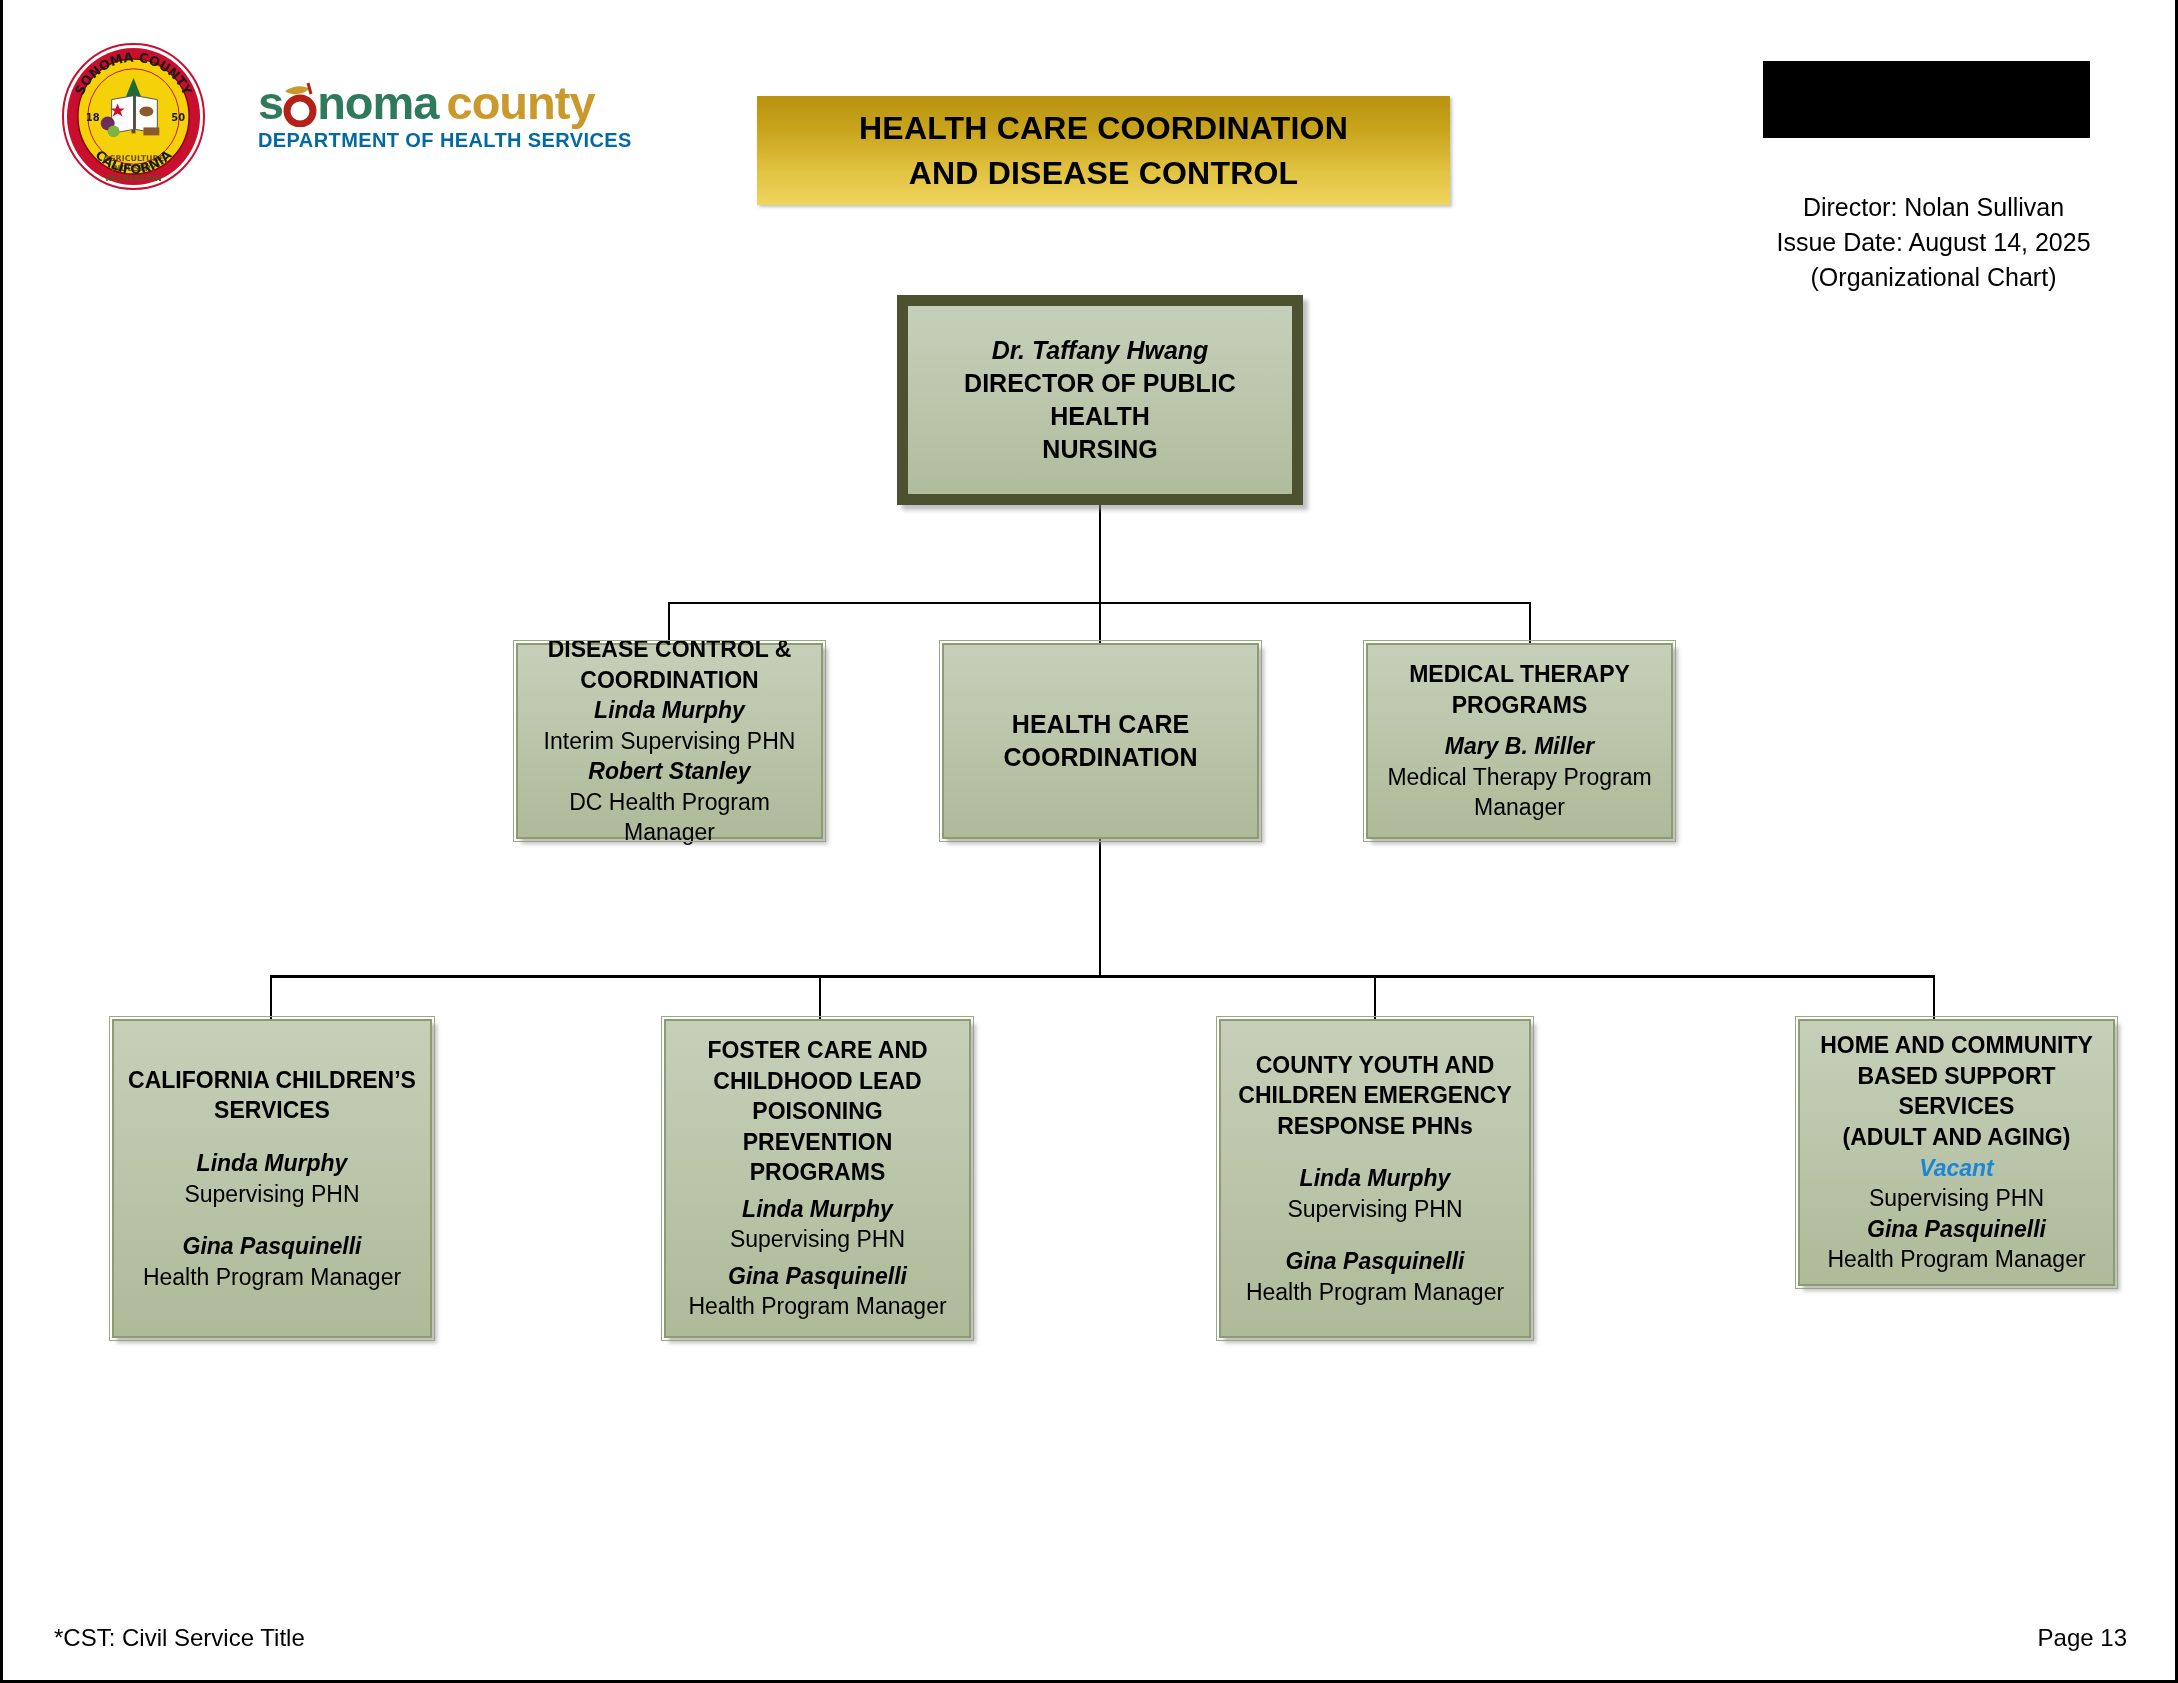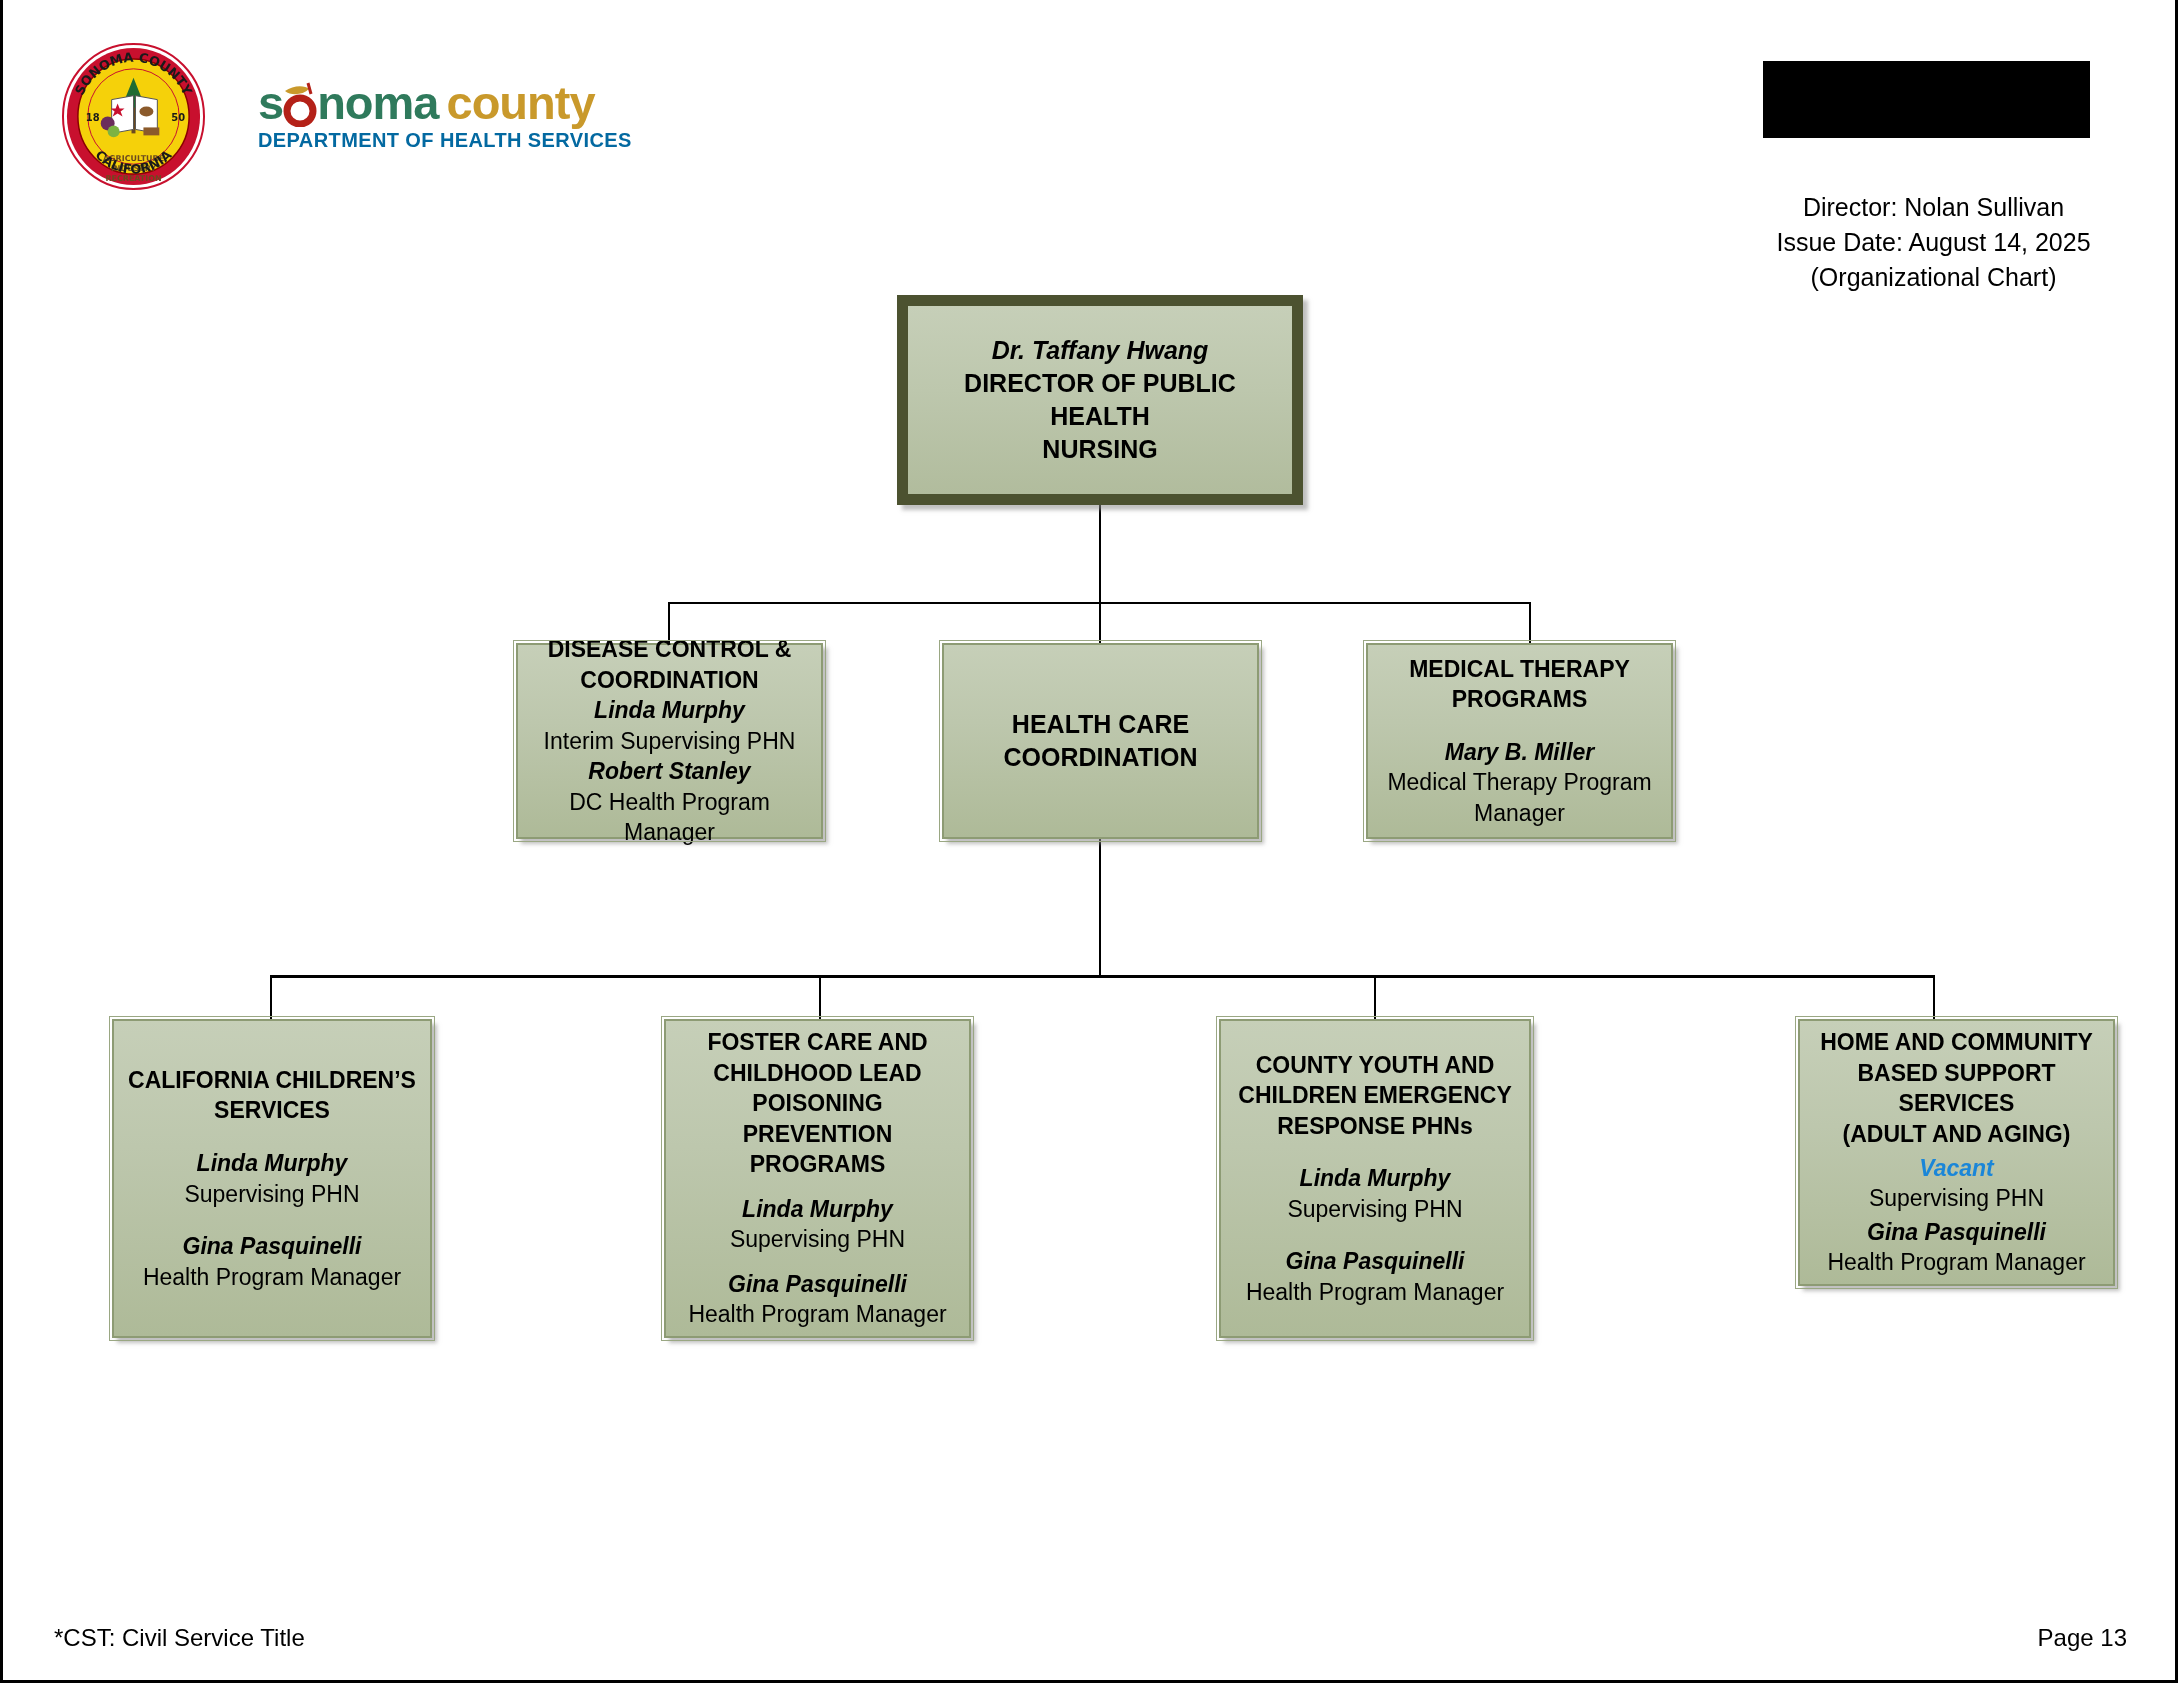--- a/index.html
+++ b/index.html
@@ -103,21 +103,21 @@
   .node {
     position: absolute;
     box-sizing: border-box;
     background: linear-gradient(180deg, #c6cfb8 0%, #bdc7ad 40%, #aeba98 100%);
     box-shadow: 5px 5px 4px rgba(140,140,140,0.55);
     display: flex;
     flex-direction: column;
     align-items: center;
     justify-content: center;
     text-align: center;
-    padding: 6px 10px;
+    padding: 14px 10px;
   }
   .node.root {
     border: 11px solid #4c5230;
     background: linear-gradient(180deg, #c6cfb8 0%, #bdc7ad 45%, #b1bc9d 100%);
   }
   .node.sub {
     border: 2px solid #8d9b74;
     outline: 1px solid #9aa783;
     outline-offset: 2px;
   }
@@ -208,20 +208,24 @@
         <svg width="34" height="46" viewBox="0 0 34 46" style="position:absolute;top:-38px;left:0;">
           <circle cx="17" cy="30" r="13" fill="none" stroke="#b42118" stroke-width="7"></circle>
           <path d="M2 10 C10 4 22 4 26 8 C20 14 8 15 2 10 Z" fill="#c9992b"></path>
           <path d="M25 2 L28 13" stroke="#b42118" stroke-width="3" fill="none"></path>
         </svg>
       </span><span class="logo-noma">noma</span><span class="logo-county" style="margin-left:8px;">county</span>
     </div>
     <div class="logo-line2">DEPARTMENT OF HEALTH SERVICES</div>
   </div>
 
+  <div id="title-banner">
+    <div class="tline">HEALTH CARE COORDINATION</div>
+    <div class="tline">AND DISEASE CONTROL</div>
+  </div>
 
   <div id="redaction"></div>
 
   <div id="header-meta">
     <div>Director: Nolan Sullivan</div>
     <div>Issue Date: August 14, 2025</div>
     <div>(Organizational Chart)</div>
   </div>
 
   <div class="conn vline" style="left:1096px; top:505px; height:99px;"></div>

